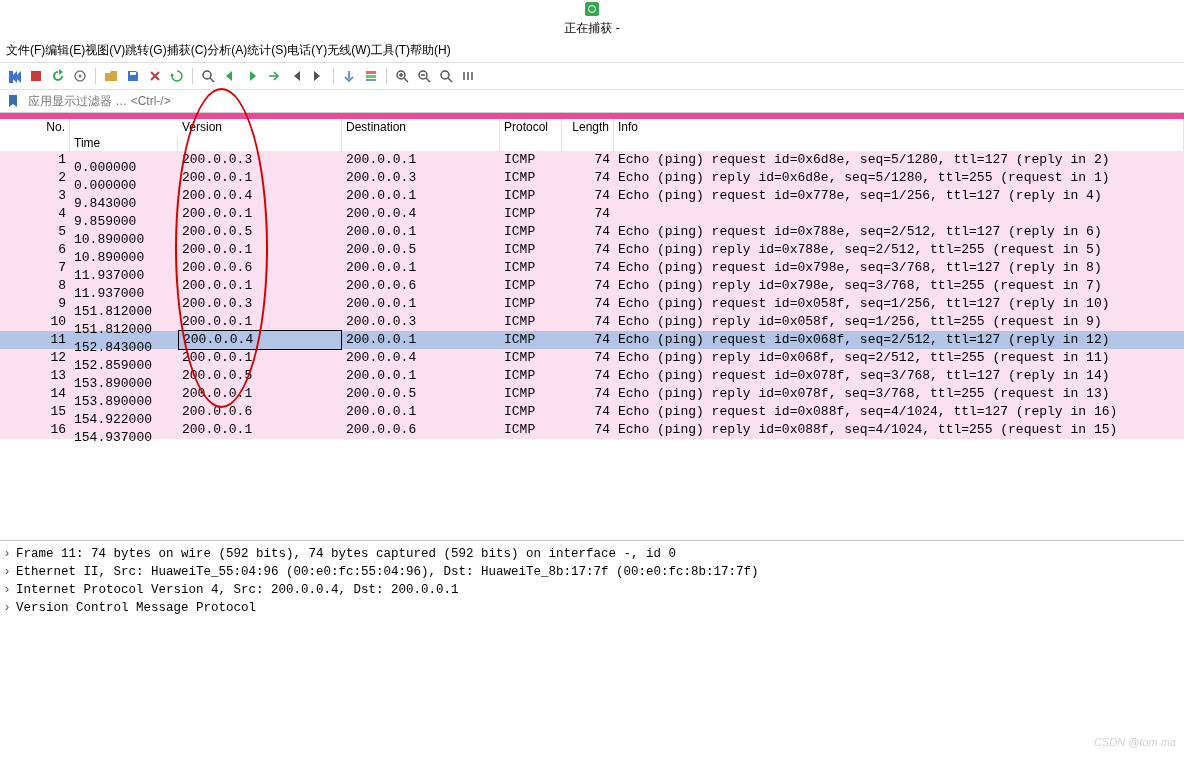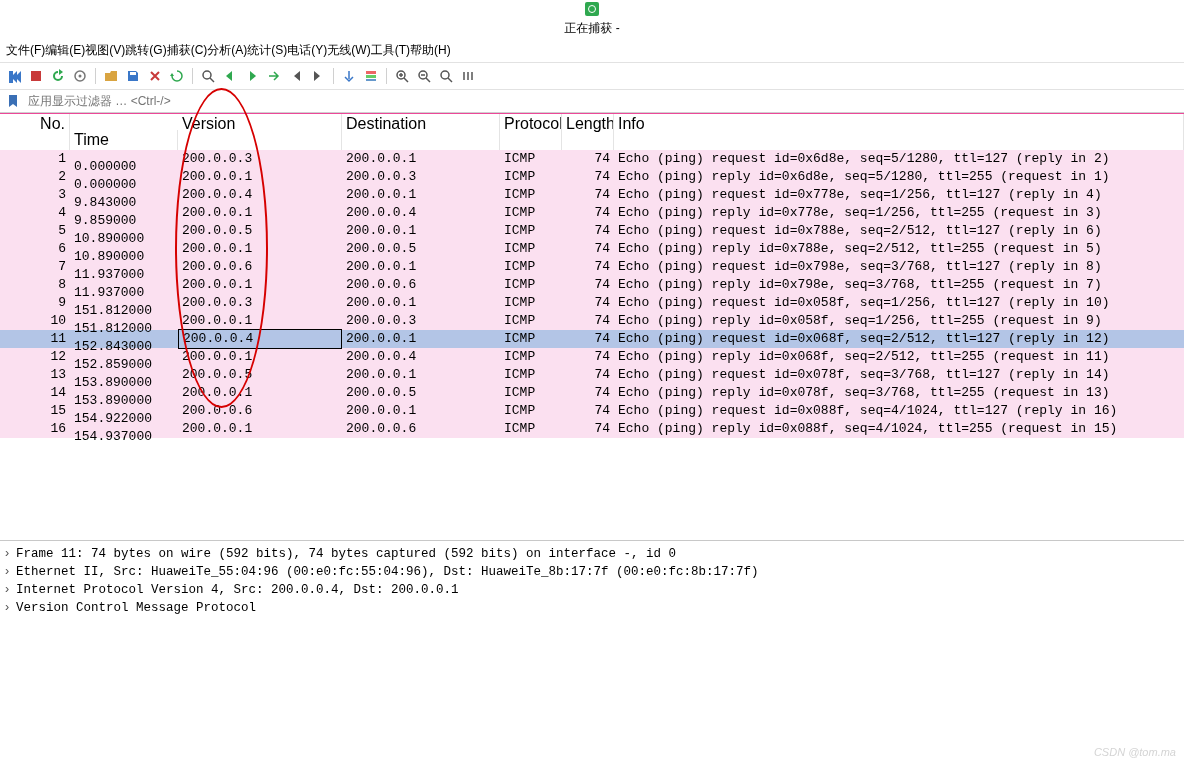--- a/index.html
+++ b/index.html
@@ -51,22 +51,22 @@
     width: 18px; height: 18px; display:flex; align-items:center; justify-content:center;
     color:#3a6fb5;
   }
   .filterbar input {
     flex: 1; border: none; outline: none; font-size: 12px;
     background: #fff; color: #000000;
     height: 18px;
     padding: 0 4px;
   }
   .packet-header {
-    display: flex; font-size: 16px;
-    border-top: 1px solid #ec4899;
+    display: flex; font-size: 12px;
+    border-top: 6px solid #ec4899;
     background: #fff;
     position: relative;
   }
   .col { padding: 1px 4px; white-space: nowrap; overflow: hidden; }
   .c-no { width: 70px; text-align: right; }
   .c-time { width: 108px; margin-top: 16px; }
   .c-src { width: 164px; }
   .c-dst { width: 158px; }
   .c-proto { width: 62px; }
   .c-len { width: 52px; text-align: right; }
@@ -100,21 +100,21 @@
   }
   .details .line { display: flex; align-items: center; gap: 4px; }
   .details .exp { width: 10px; text-align: center; color: #555; cursor: pointer; }
   .annot-circle {
     position: absolute;
     border: 2px solid #d60000;
     border-radius: 50%;
     pointer-events: none;
   }
   .watermark {
-    position: absolute; right: 8px; bottom: 12px;
+    position: absolute; right: 8px; bottom: 22px;
     color: #d4d4d4; font-size: 11px; font-style: italic;
   }
 </style>
 </head>
 <body>
 
 <div class="titlebar">
   <span class="icon"></span>
   <span>正在捕获 -</span>
 </div>
@@ -297,21 +297,20 @@
       <div class="col c-len">74</div>
       <div class="col c-info">Echo (ping) request  id=0x778e, seq=1/256, ttl=127 (reply in 4)</div>
     </div>
     <div class="row rep">
       <div class="col c-no">4</div>
       <div class="col c-time">9.859000</div>
       <div class="col c-src">200.0.0.1</div>
       <div class="col c-dst">200.0.0.4</div>
       <div class="col c-proto">ICMP</div>
       <div class="col c-len">74</div>
-      <div class="col c-info">Echo (ping) reply    id=0x778e, seq=1/256, ttl=255 (request in 3)</div>
     </div>
     <div class="row req">
       <div class="col c-no">5</div>
       <div class="col c-time">10.890000</div>
       <div class="col c-src">200.0.0.5</div>
       <div class="col c-dst">200.0.0.1</div>
       <div class="col c-proto">ICMP</div>
       <div class="col c-len">74</div>
       <div class="col c-info">Echo (ping) request  id=0x788e, seq=2/512, ttl=127 (reply in 6)</div>
     </div>

